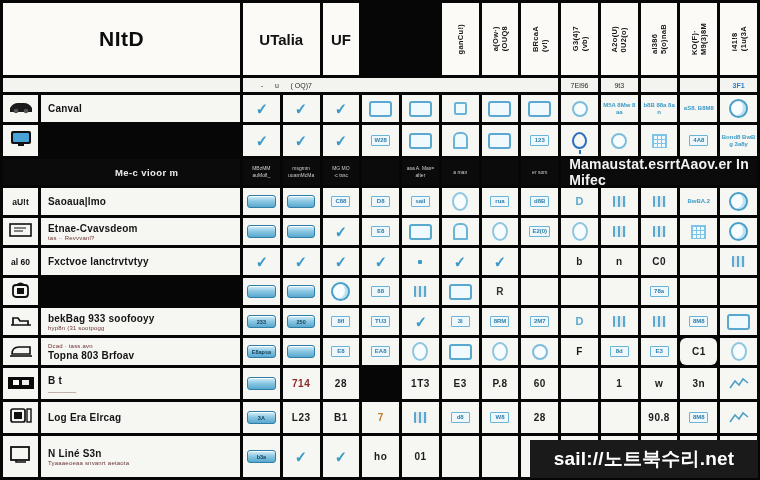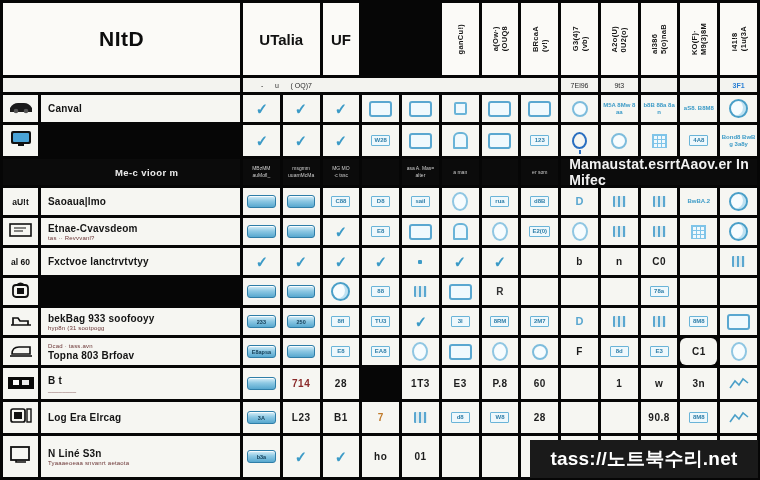--- a/index.html
+++ b/index.html
@@ -651,15 +651,15 @@
       <div class="cell data-cell" style="grid-column: 8 / span 1;"></div>
       <div class="cell data-cell" style="grid-column: 9 / span 1;"></div>
       <div class="cell data-cell" style="grid-column: 10 / span 1;"></div>
       <div class="cell data-cell" style="grid-column: 11 / span 1;"></div>
       <div class="cell data-cell" style="grid-column: 12 / span 1;"></div>
       <div class="cell data-cell" style="grid-column: 13 / span 1;"></div>
       <div class="cell data-cell" style="grid-column: 14 / span 1;"></div>
       <div class="cell data-cell" style="grid-column: 15 / span 1;"></div>
     </div>
   <div class="watermark">
-    <span>tass://노트북수리.net</span>
+    <span>sail://노트북수리.net</span>
   </div>
 </div>
 
 </body></html>

